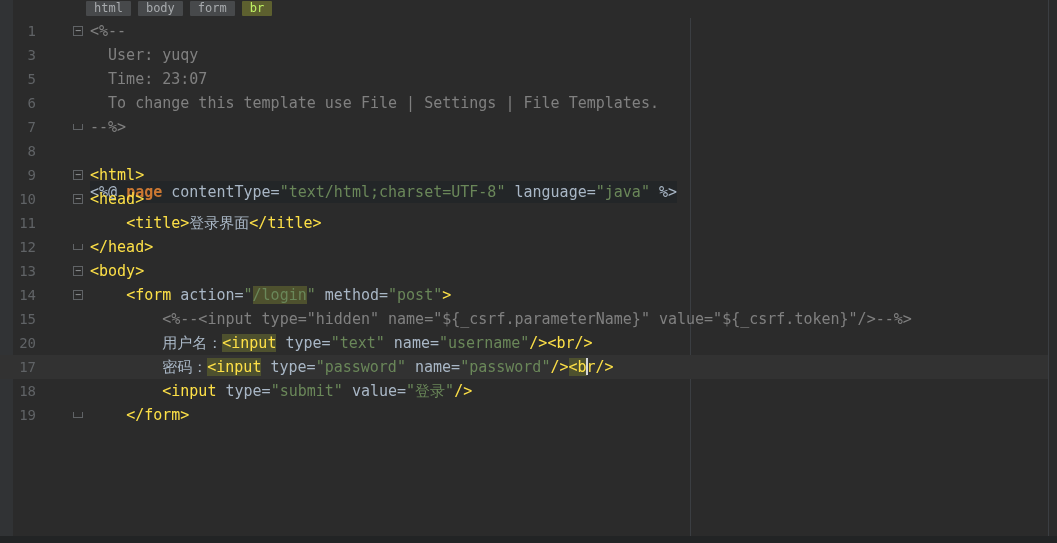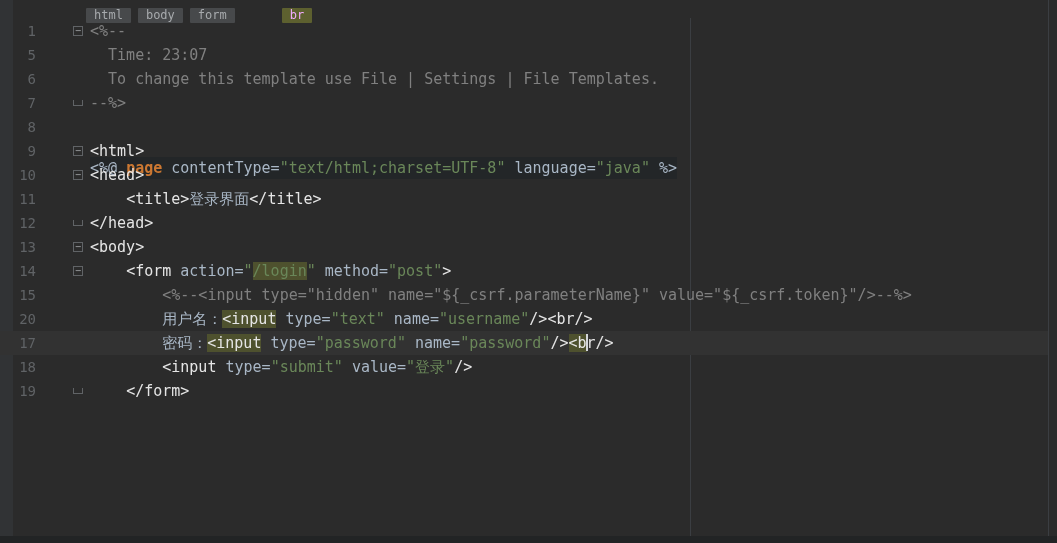--- a/index.html
+++ b/index.html
@@ -5,40 +5,40 @@
   html,body{margin:0;padding:0;}
   body{
     width:1057px;height:543px;overflow:hidden;position:relative;
     background:#2B2B2B;
     font-family:"DejaVu Sans Mono","Liberation Mono",monospace;
   }
   
   .left-strip{position:absolute;left:0;top:0;width:13px;height:543px;background:#313335;}
   
   .breadcrumb-bar{
-    position:absolute;left:86px;top:7px;height:17px;display:flex;gap:7px;align-items:center;
+    position:absolute;left:86px;top:0;height:17px;display:flex;gap:7px;align-items:center;
     font-size:12px;
   }
   .crumb{
     display:inline-block;padding:1px 8px;background:#47494B;color:#A7AAAD;
     border-radius:1px;line-height:13px;cursor:pointer;
   }
-  .crumb.active{background:#5D602F;color:#f0abfc;margin-left:40px;}
+  .crumb.active{background:#5D602F;color:#bef264;}
   
   .rows{position:absolute;left:0;top:19px;width:1048px;}
   .row{height:24px;line-height:24px;white-space:pre;}
   .row.current{background:#323232;}
   .num{display:inline-block;width:36px;text-align:right;color:#606366;font-size:14px;vertical-align:top;}
   .foldcol{display:inline-block;width:54px;height:24px;position:relative;vertical-align:top;}
   .fm{position:absolute;right:7px;box-sizing:border-box;background:#2B2B2B;}
   .fm.start{top:7px;width:10px;height:10px;border:1px solid #606366;color:#9DA0A3;font-size:10px;line-height:8px;text-align:center;}
   .fm.end{top:9px;width:10px;height:6px;border:1px solid #606366;border-top:none;}
   .code{font-size:15px;color:#A9B7C6;}
   .cm{color:#808080;}
-  .tag{color:#e5e5e5;}
+  .tag{color:#fde047;}
   .str{color:#6A8759;}
   .kw{color:#CC7832;font-weight:bold;}
   .pl{color:#A9B7C6;}
   .hl{background:#4E512E;text-align:right;}
   .jspbg{background:#232628;display:inline-block;line-height:22px;margin-top:42px;}
   .caret{display:inline-block;width:2px;height:17px;background:#D4D6DB;vertical-align:-3px;margin:0 -1px;}
   
   .margin-guide{position:absolute;left:690px;top:18px;width:1px;height:518px;background:#3B3E42;}
   .scroll-sep{position:absolute;left:1048px;top:0;width:1px;height:543px;background:#3B3E42;}
   .scrollbar{position:absolute;left:1049px;top:0;width:8px;height:543px;background:#2B2B2B;}
@@ -53,20 +53,21 @@
     <span class="crumb">html</span>
     <span class="crumb">body</span>
     <span class="crumb">form</span>
     <span class="crumb active">br</span>
   </div>
 
 <div class="margin-guide"></div>
 
 <div class="rows">
     <div class="row"><span class="num">1</span><span class="foldcol"><span class="fm start">−</span></span><span class="code"><span class="cm">&lt;%--</span></span></div>
+    <div class="row"><span class="num">3</span><span class="foldcol"></span><span class="code"><span class="cm">  User: yuqy</span></span></div>
     <div class="row"><span class="num">5</span><span class="foldcol"></span><span class="code"><span class="cm">  Time: 23:07</span></span></div>
     <div class="row"><span class="num">6</span><span class="foldcol"></span><span class="code"><span class="cm">  To change this template use File | Settings | File Templates.</span></span></div>
     <div class="row"><span class="num">7</span><span class="foldcol"><span class="fm end"></span></span><span class="code"><span class="cm">--%&gt;</span></span></div>
     <div class="row"><span class="num">8</span><span class="foldcol"></span><span class="code"><span class="jspbg"><span class="pl">&lt;%@ </span><span class="kw">page</span><span class="pl"> contentType=</span><span class="str">"text/html;charset=UTF-8"</span><span class="pl"> language=</span><span class="str">"java"</span><span class="pl"> %&gt;</span></span></span></div>
     <div class="row"><span class="num">9</span><span class="foldcol"><span class="fm start">−</span></span><span class="code"><span class="tag">&lt;html&gt;</span></span></div>
     <div class="row"><span class="num">10</span><span class="foldcol"><span class="fm start">−</span></span><span class="code"><span class="tag">&lt;head&gt;</span></span></div>
     <div class="row"><span class="num">11</span><span class="foldcol"></span><span class="code"><span class="pl">    </span><span class="tag">&lt;title&gt;</span><span class="pl">登录界面</span><span class="tag">&lt;/title&gt;</span></span></div>
     <div class="row"><span class="num">12</span><span class="foldcol"><span class="fm end"></span></span><span class="code"><span class="tag">&lt;/head&gt;</span></span></div>
     <div class="row"><span class="num">13</span><span class="foldcol"><span class="fm start">−</span></span><span class="code"><span class="tag">&lt;body&gt;</span></span></div>
     <div class="row"><span class="num">14</span><span class="foldcol"><span class="fm start">−</span></span><span class="code"><span class="pl">    </span><span class="tag">&lt;form</span><span class="pl"> action=</span><span class="str">"</span><span class="str hl">/login</span><span class="str">"</span><span class="pl"> method=</span><span class="str">"post"</span><span class="tag">&gt;</span></span></div>

